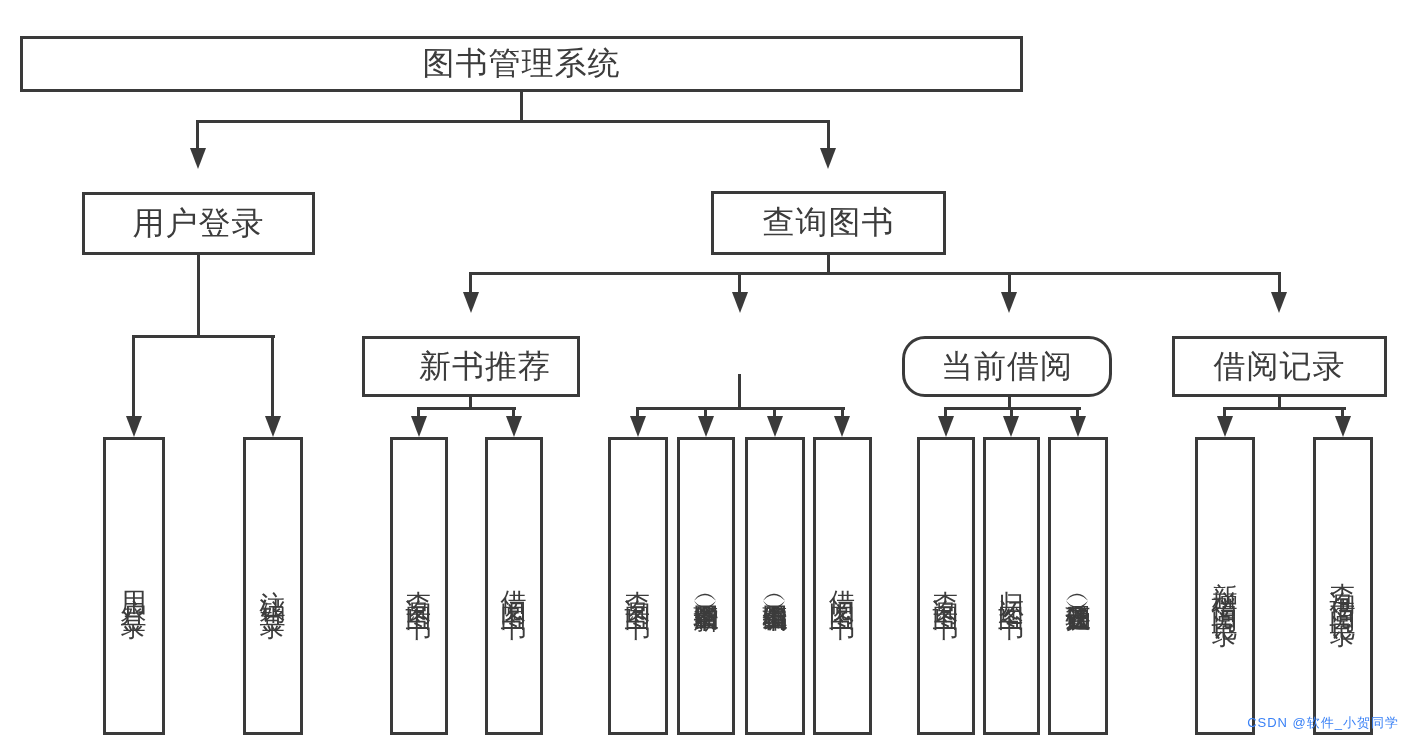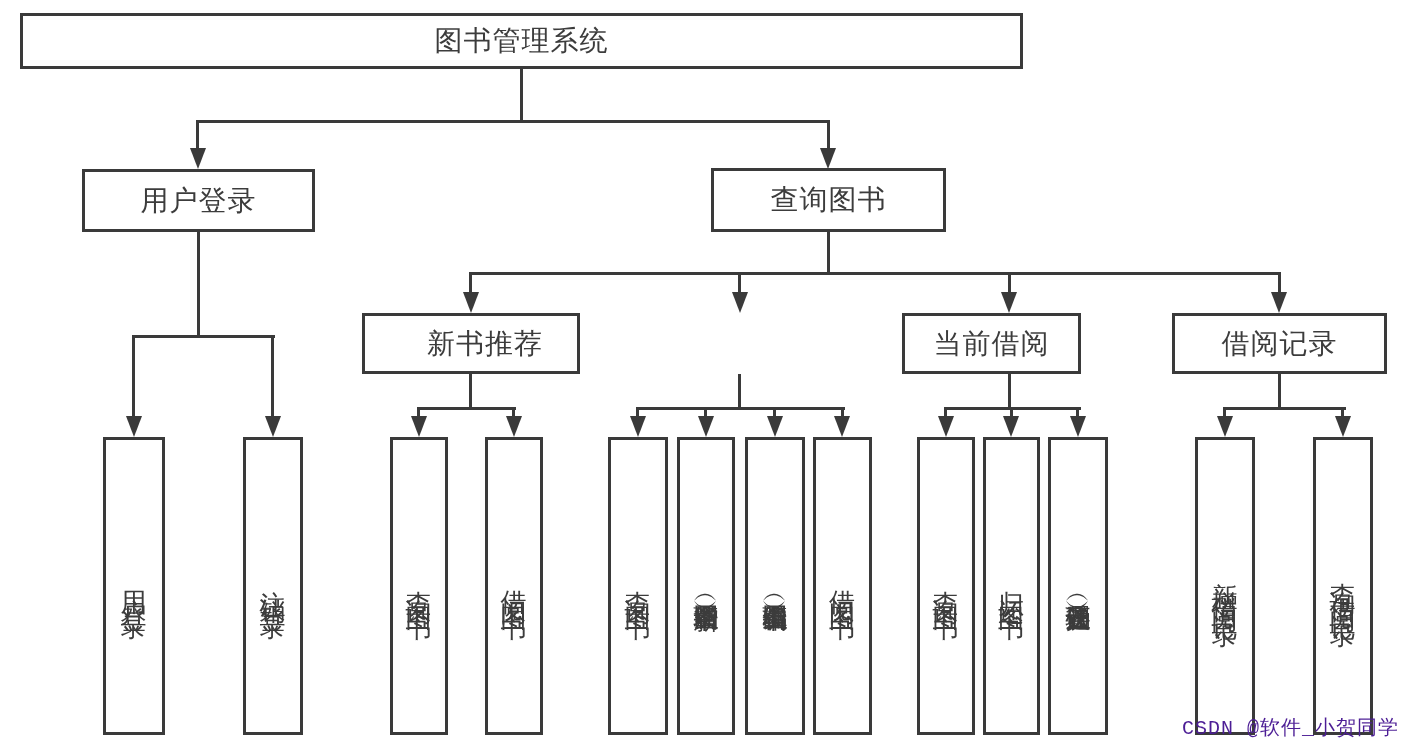--- a/index.html
+++ b/index.html
@@ -15,47 +15,46 @@
     position:absolute;
     box-sizing:border-box;
     background:#ffffff;
     border:3px solid #3a3a3a;
     display:flex;
     align-items:center;
     justify-content:center;
     color:#3c3c3c;
     z-index:2;
   }
-  .hnode{font-size:28px;letter-spacing:1px;white-space:nowrap;}
+  .hnode{font-size:32px;letter-spacing:1px;white-space:nowrap;margin-top:23px;}
   .vnode{
     writing-mode:vertical-rl;
     text-orientation:mixed;
     font-size:26px;
     letter-spacing:8px;
     line-height:1;
   }
   .vnode.tight{letter-spacing:0px;font-size:25px;}
   .line{position:absolute;background:#3a3a3a;z-index:1;}
   .arrow{
     position:absolute;
     width:0;height:0;
     border-left:8px solid transparent;
     border-right:8px solid transparent;
     border-top:21px solid #3a3a3a;
     z-index:1;
   }
   .watermark{
     position:absolute;
     top:714px;right:6px;
-    font-size:20px;
-    color:#4c1d95;
+    font-size:13px;
+    color:#3b82f6;
     letter-spacing:1px;
     z-index:3;
     white-space:nowrap;
-    font-family:Liberation Mono, monospace;
   }
 </style>
 </head>
 <body>
 
 <div id="stage">
 
   <div class="node hnode" style="left:20px;top:13px;width:1003px;height:56px;">图书管理系统</div>
 
   <div class="line" style="left:520px;top:69px;width:3px;height:54px;"></div>
@@ -80,21 +79,21 @@
   <div class="line" style="left:469px;top:272px;width:3px;height:22px;"></div>
   <div class="arrow" style="left:463px;top:292px;"></div>
   <div class="line" style="left:738px;top:272px;width:3px;height:22px;"></div>
   <div class="arrow" style="left:732px;top:292px;"></div>
   <div class="line" style="left:1008px;top:272px;width:3px;height:22px;"></div>
   <div class="arrow" style="left:1001px;top:292px;"></div>
   <div class="line" style="left:1278px;top:272px;width:3px;height:22px;"></div>
   <div class="arrow" style="left:1271px;top:292px;"></div>
 
   <div class="node hnode" style="left:362px;top:313px;width:218px;height:61px;padding-left:28px;">新书推荐</div>
-  <div class="node hnode" style="left:902px;top:313px;width:179px;height:61px;">当前借阅</div>
+  <div class="node hnode" style="left:902px;top:313px;width:210px;height:61px;border-radius:23px;">当前借阅</div>
   <div class="node hnode" style="left:1172px;top:313px;width:215px;height:61px;">借阅记录</div>
 
   <div class="line" style="left:469px;top:374px;width:3px;height:36px;"></div>
   <div class="line" style="left:417px;top:407px;width:99px;height:3px;"></div>
   <div class="line" style="left:417px;top:407px;width:3px;height:11px;"></div>
   <div class="arrow" style="left:411px;top:416px;"></div>
   <div class="line" style="left:512px;top:407px;width:3px;height:11px;"></div>
   <div class="arrow" style="left:506px;top:416px;"></div>
 
   <div class="line" style="left:738px;top:374px;width:3px;height:36px;"></div>

